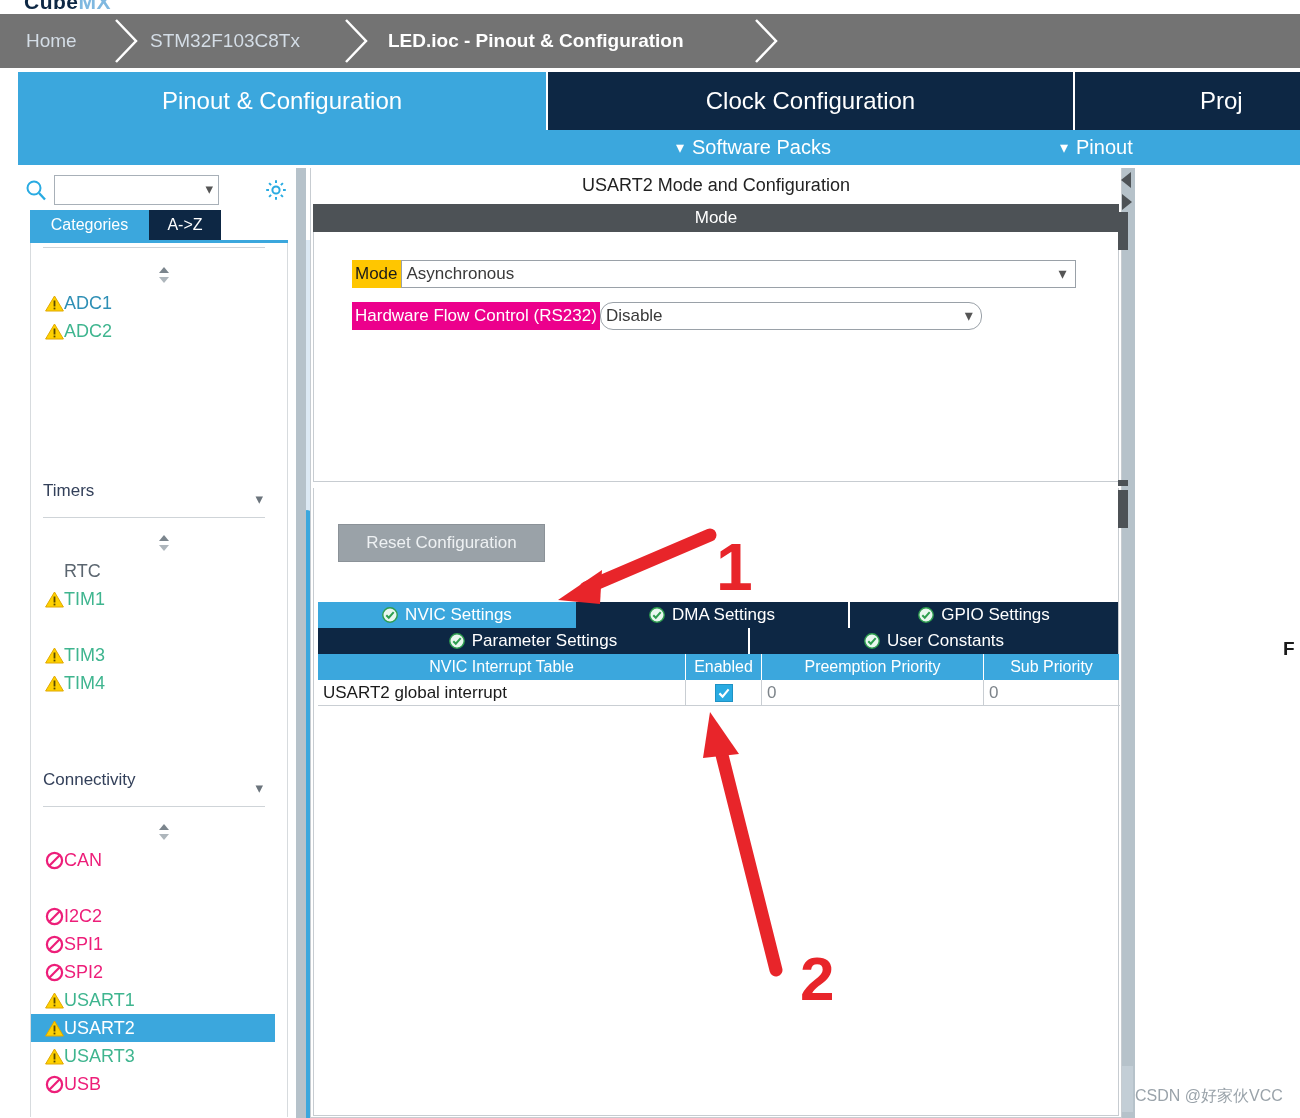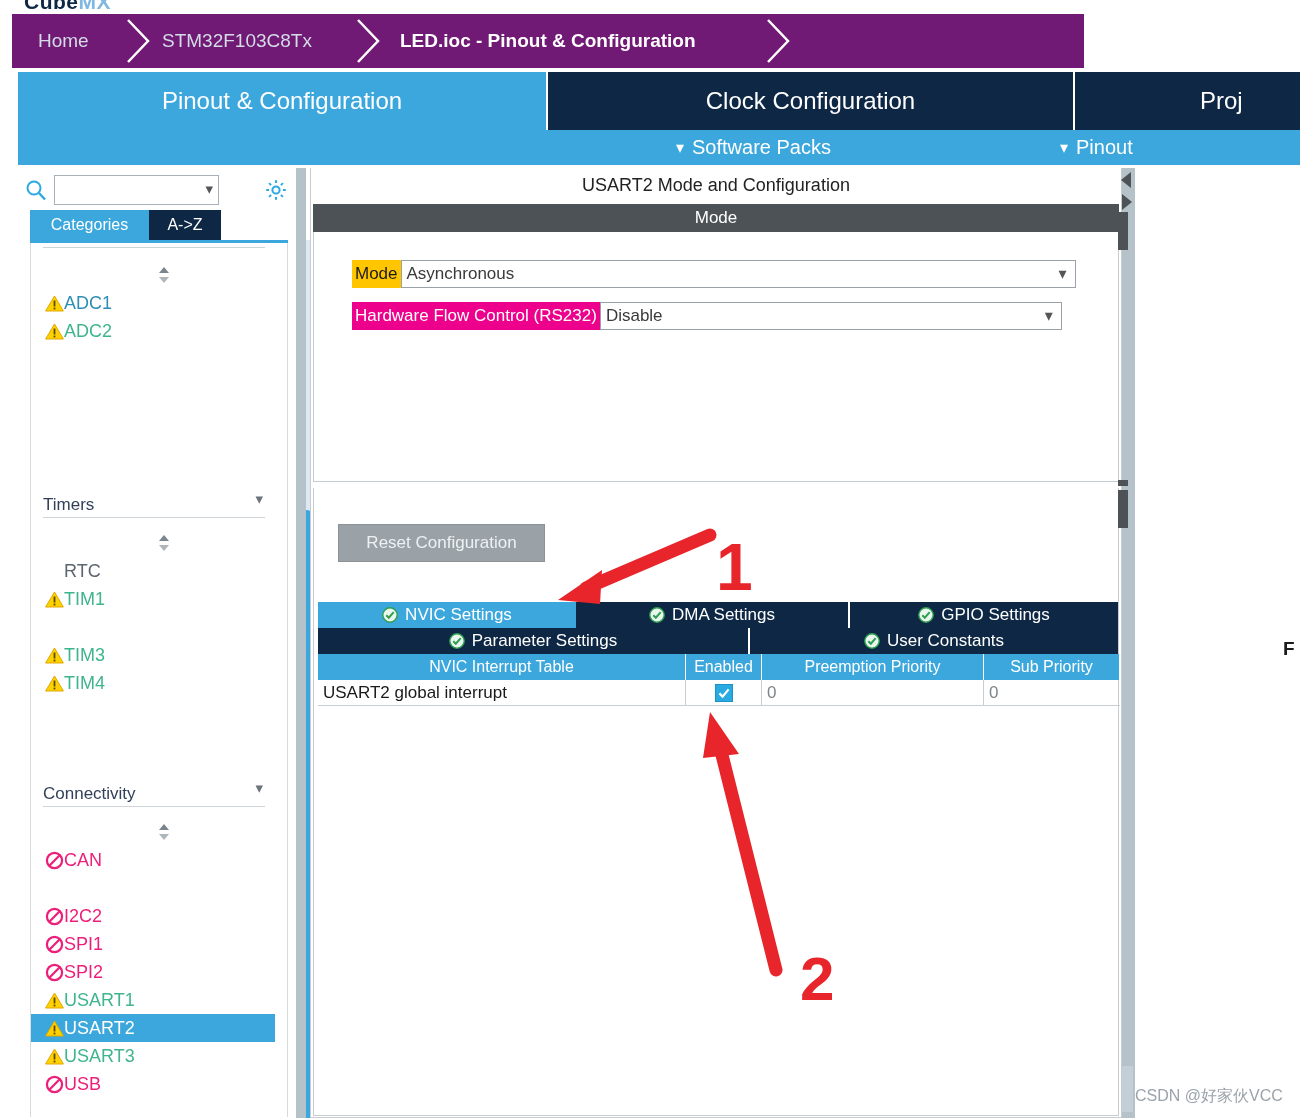--- a/index.html
+++ b/index.html
@@ -18,22 +18,22 @@
   }
   .logo-text {
     position:absolute; left:24px; top:-10px;
     font-size:21px; font-weight:bold; letter-spacing:.5px;
     color:#0d2744;
   }
   .logo-text .lt2 { color:#7fb8e0; }
 
   
   .breadcrumb {
-    position:absolute; left:12px; top:14px; width:1072px; height:54px;
-    background:#701a75;
+    position:absolute; left:0; top:14px; width:1300px; height:54px;
+    background:#737373;
   }
   .crumb {
     position:absolute; top:0; height:54px; display:flex; align-items:center;
     color:#d4dde6; font-size:19px; white-space:nowrap;
   }
   .crumb.active { color:#ffffff; font-weight:bold; }
   .chev {
     position:absolute; top:0; height:54px; width:34px;
   }
   .chev svg { display:block; }
@@ -95,21 +95,21 @@
     position:absolute; left:12px; top:72px; width:258px; height:3px; background:#3ba7dd;
   }
 
   .treepanel {
     position:absolute; left:12px; top:75px; width:258px; height:874px;
     background:#fff; border-left:1px solid #d7dbde; border-right:1px solid #d7dbde;
     overflow:hidden;
   }
   .group { position:absolute; left:0; width:258px; }
   .group-header {
-    position:relative; height:34px; display:flex; align-items:flex-end;
+    position:relative; height:34px; display:flex; align-items:flex-start;
     padding-left:12px; color:#33405a; font-size:17px;
   }
   .group-header .gchev {
     position:absolute; right:26px; top:9px; color:#6b747c; font-size:15px;
   }
   .group-rule {
     position:absolute; left:12px; width:222px; height:1px; background:#cfd4d8;
   }
   .spinner {
     position:absolute; left:125px; width:16px; height:20px;
@@ -536,21 +536,21 @@
       <div class="field" style="left:38px; top:28px;">
         <div class="field-label label-mode">Mode</div>
         <div class="combo" style="width:675px;">
           <span class="cval">Asynchronous</span>
           <span class="carr">▾</span>
         </div>
       </div>
 
       <div class="field" style="left:38px; top:70px;">
         <div class="field-label label-hfc">Hardware Flow Control (RS232)</div>
-        <div class="combo" style="width:462px;">
+        <div class="combo" style="width:382px;border-radius:13px;">
           <span class="cval">Disable</span>
           <span class="carr">▾</span>
         </div>
       </div>
     </div>
 
     <div class="band" style="top:322px;">Configuration</div>
 
     <div class="config-area">
 

